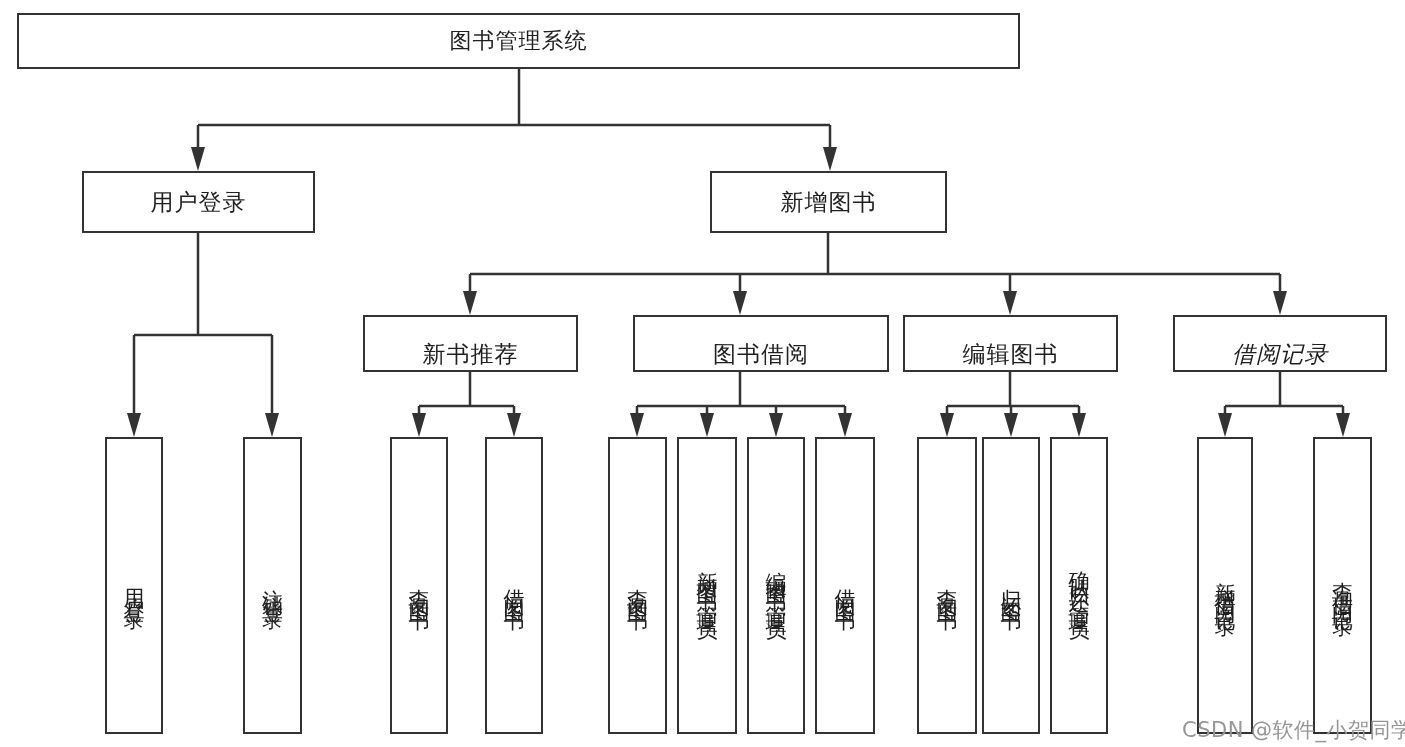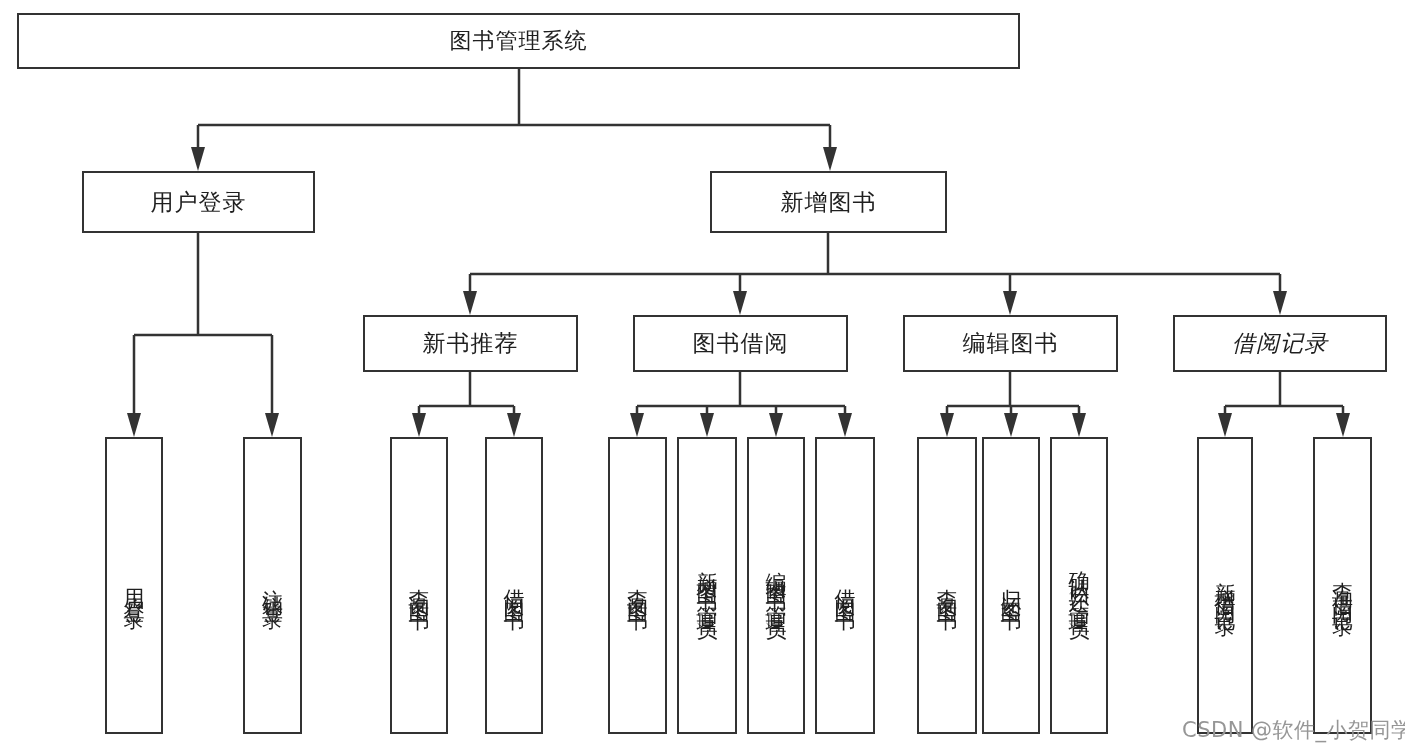--- a/index.html
+++ b/index.html
@@ -41,21 +41,21 @@
     font-size: 23px;
     letter-spacing: 1px;
     white-space: nowrap;
   }
   .root-node {
     left: 17px; top: 13px; width: 1003px; height: 56px;
     border-width: 2px;
   }
   .root-node span { font-size: 22px; }
   .lvl2 { top: 171px; height: 62px; }
-  .lvl3 { top: 315px; height: 57px; }
+  .lvl3 { top: 315px; height: 57px; align-items: flex-end; }
   .leaf {
     top: 437px;
     height: 297px;
   }
   .leaf span {
     writing-mode: vertical-rl;
     text-orientation: mixed;
     color: #1f1f1f;
     font-size: 21px;
     letter-spacing: 7px;
@@ -115,21 +115,21 @@
   <div class="node lvl2" style="left:82px; width:233px;">
     <span>用户登录</span>
   </div>
   <div class="node lvl2" style="left:710px; width:237px;">
     <span>新增图书</span>
   </div>
 
   <div class="node lvl3" style="left:363px; width:215px;">
     <span>新书推荐</span>
   </div>
-  <div class="node lvl3" style="left:633px; width:215px;">
+  <div class="node lvl3" style="left:633px; width:256px;">
     <span>图书借阅</span>
   </div>
   <div class="node lvl3" style="left:903px; width:215px;">
     <span>编辑图书</span>
   </div>
   <div class="node lvl3" style="left:1173px; width:214px;font-style:italic;">
     <span>借阅记录</span>
   </div>
 
   <div class="leaf" style="left:105px; width:58px;">

